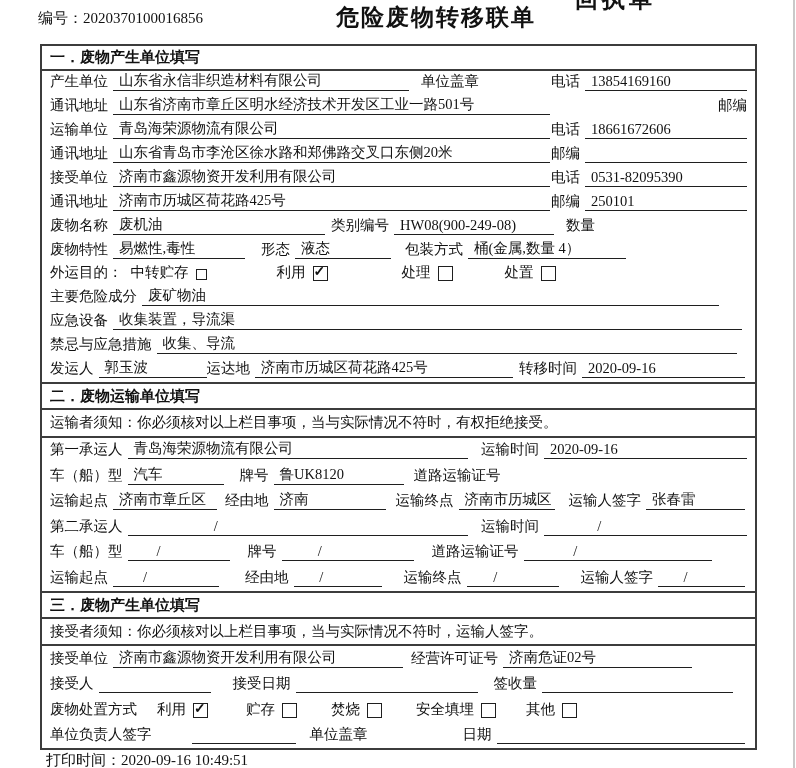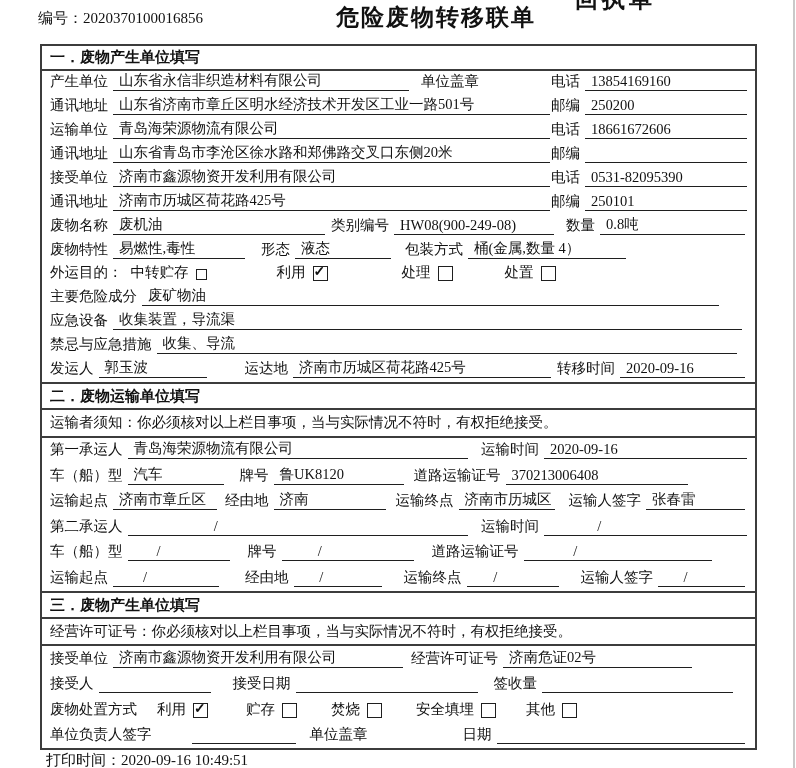--- a/index.html
+++ b/index.html
@@ -50,21 +50,20 @@
       <span class="u" style="width:296px">山东省永信非织造材料有限公司</span>
       <span class="lbl" style="margin-left:12px">单位盖章</span>
       <span class="lbl mla">电话</span>
       <span class="u" style="width:162px">13854169160</span>
     </div>
 
     <div class="row">
       <span class="lbl">通讯地址</span>
       <span class="u" style="width:437px">山东省济南市章丘区明水经济技术开发区工业一路501号</span>
       <span class="lbl mla">邮编</span>
-      <span class="u" style="width:162px">250200</span>
     </div>
 
     <div class="row">
       <span class="lbl">运输单位</span>
       <span class="u" style="width:437px">青岛海荣源物流有限公司</span>
       <span class="lbl mla">电话</span>
       <span class="u" style="width:162px">18661672606</span>
     </div>
 
     <div class="row">
@@ -87,21 +86,20 @@
       <span class="lbl mla">邮编</span>
       <span class="u" style="width:162px">250101</span>
     </div>
 
     <div class="row">
       <span class="lbl">废物名称</span>
       <span class="u" style="width:212px">废机油</span>
       <span class="lbl" style="margin-left:6px">类别编号</span>
       <span class="u" style="width:160px">HW08(900-249-08)</span>
       <span class="lbl" style="margin-left:12px">数量</span>
-      <span class="u fx" style="margin-right:2px">0.8吨</span>
     </div>
 
     <div class="row">
       <span class="lbl">废物特性</span>
       <span class="u" style="width:132px">易燃性,毒性</span>
       <span class="lbl" style="margin-left:16px">形态</span>
       <span class="u" style="width:96px">液态</span>
       <span class="lbl" style="margin-left:14px">包装方式</span>
       <span class="u" style="width:158px">桶(金属,数量 4）</span>
     </div>
@@ -129,21 +127,21 @@
     </div>
 
     <div class="row">
       <span class="lbl">禁忌与应急措施</span>
       <span class="u fx" style="margin-right:10px">收集、导流</span>
     </div>
 
     <div class="row">
       <span class="lbl">发运人</span>
       <span class="u" style="width:108px">郭玉波</span>
-      <span class="lbl" style="margin-left:38px">运达地</span>
+      <span class="lbl" style="">运达地</span>
       <span class="u" style="width:258px">济南市历城区荷花路425号</span>
       <span class="lbl" style="margin-left:6px">转移时间</span>
       <span class="u fx" style="margin-right:2px">2020-09-16</span>
     </div>
 
     <div class="sech bt">二．废物运输单位填写</div>
 
     <div class="row note">运输者须知：你必须核对以上栏目事项，当与实际情况不符时，有权拒绝接受。</div>
 
     <div class="row r26">
@@ -152,21 +150,20 @@
       <span class="lbl mla">运输时间</span>
       <span class="u" style="width:203px">2020-09-16</span>
     </div>
 
     <div class="row r26">
       <span class="lbl">车（船）型</span>
       <span class="u" style="width:96px">汽车</span>
       <span class="lbl" style="margin-left:16px">牌号</span>
       <span class="u" style="width:130px">鲁UK8120</span>
       <span class="lbl" style="margin-left:10px">道路运输证号</span>
-      <span class="u" style="width:182px">370213006408</span>
     </div>
 
     <div class="row r26">
       <span class="lbl">运输起点</span>
       <span class="u" style="width:104px">济南市章丘区</span>
       <span class="lbl" style="margin-left:8px">经由地</span>
       <span class="u" style="width:112px">济南</span>
       <span class="lbl" style="margin-left:10px">运输终点</span>
       <span class="u" style="width:96px">济南市历城区</span>
       <span class="lbl" style="margin-left:14px">运输人签字</span>
@@ -195,21 +192,21 @@
       <span class="lbl" style="margin-left:26px">经由地</span>
       <span class="u sl" style="width:88px">/</span>
       <span class="lbl" style="margin-left:22px">运输终点</span>
       <span class="u sl" style="width:92px">/</span>
       <span class="lbl" style="margin-left:22px">运输人签字</span>
       <span class="u sl fx" style="margin-right:2px">/</span>
     </div>
 
     <div class="sech bt">三．废物产生单位填写</div>
 
-    <div class="row note">经营许可证号：你必须核对以上栏目事项，当与实际情况不符时，有权拒绝接受。</div>
+    <div class="row note">接受者须知：你必须核对以上栏目事项，当与实际情况不符时，运输人签字。</div>
 
     <div class="row r26">
       <span class="lbl">接受单位</span>
       <span class="u" style="width:290px">济南市鑫源物资开发利用有限公司</span>
       <span class="lbl" style="margin-left:8px">经营许可证号</span>
       <span class="u fx" style="margin-right:55px">济南危证02号</span>
     </div>
 
     <div class="row r26">
       <span class="lbl">接受人</span>

